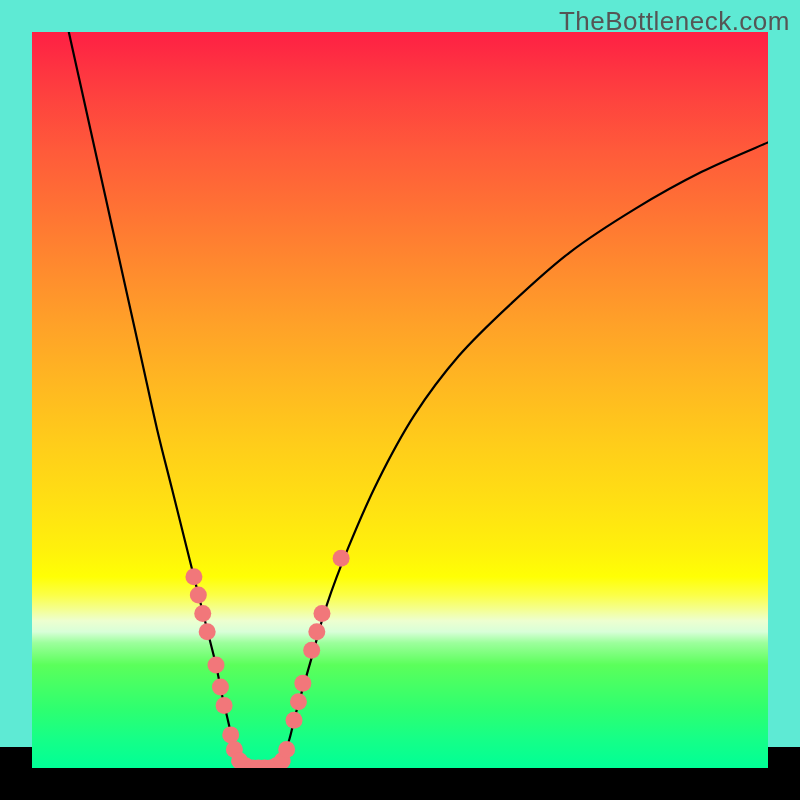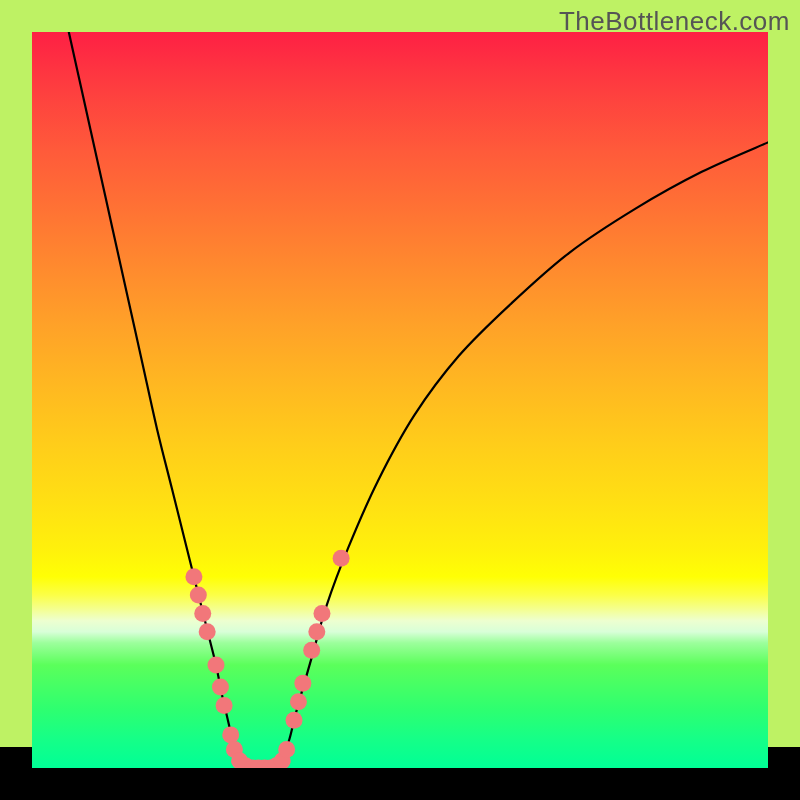--- a/index.html
+++ b/index.html
@@ -10,21 +10,21 @@
     overflow: hidden;
     background: #000;
     font-family: Arial, Helvetica, sans-serif;
   }
   .frame {
     position: absolute;
     left: 0;
     top: 0;
     width: 800px;
     height: 747px;
-    background: #bef264;
+    background: #5eead4;
   }
   .plot-area {
     position: absolute;
     left: 32px;
     top: 32px;
     width: 736px;
     height: 736px;
     overflow: hidden;
   }
   .gradient {

